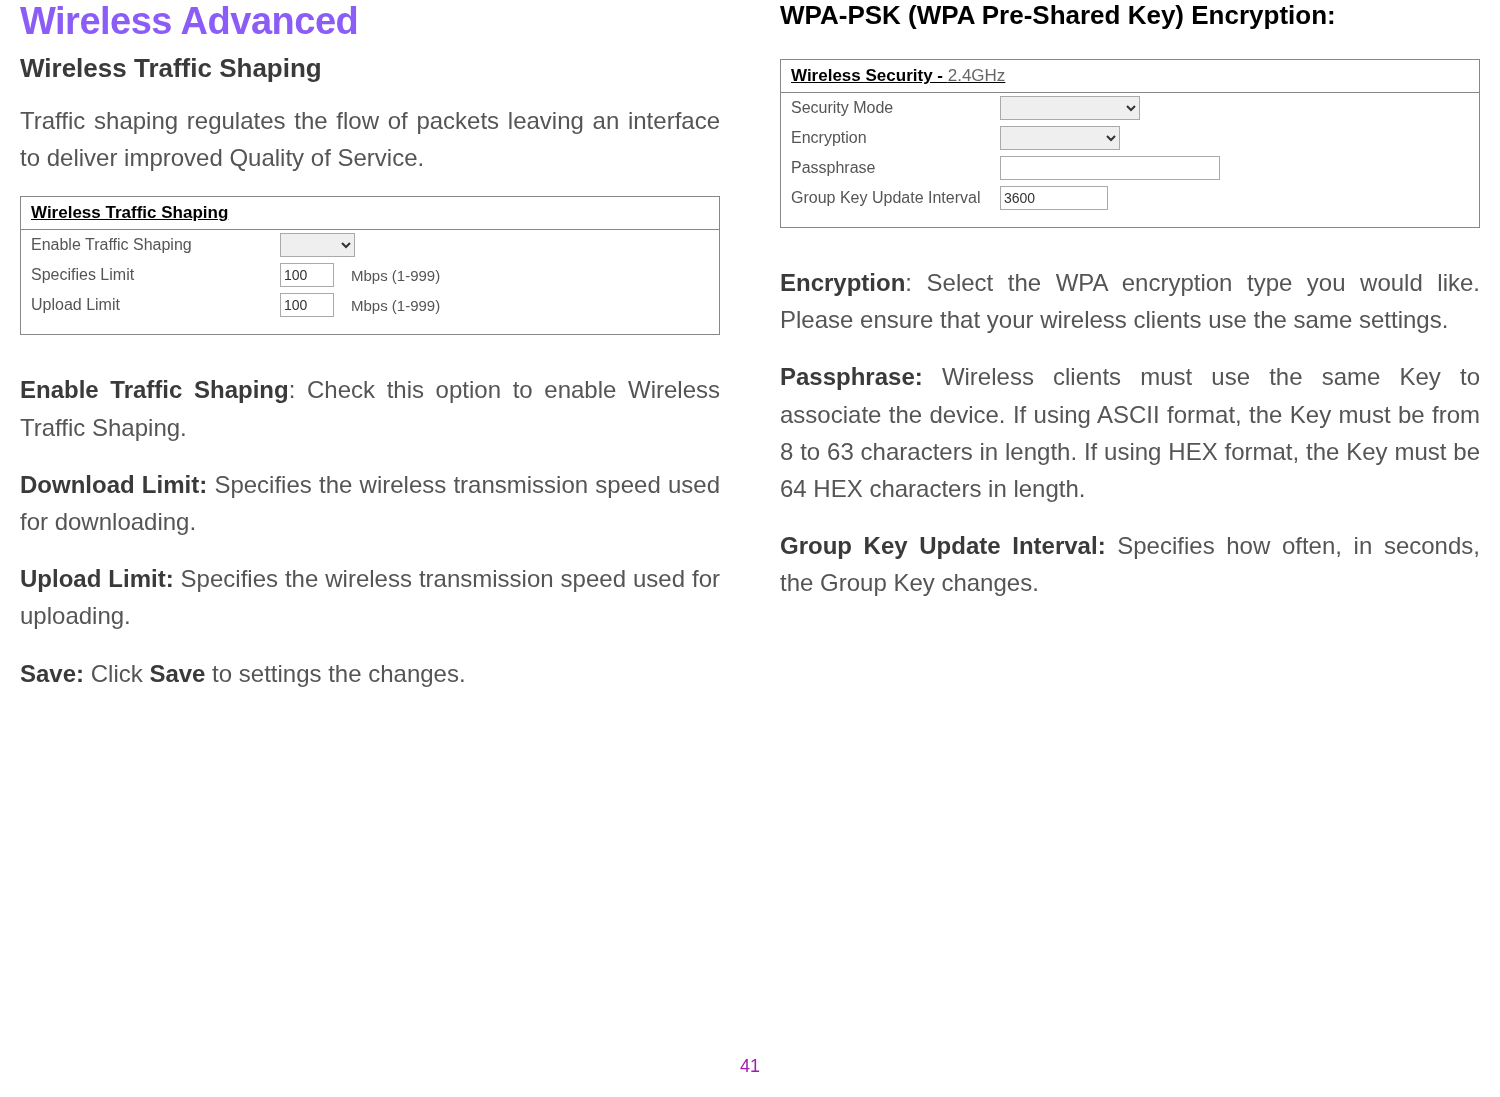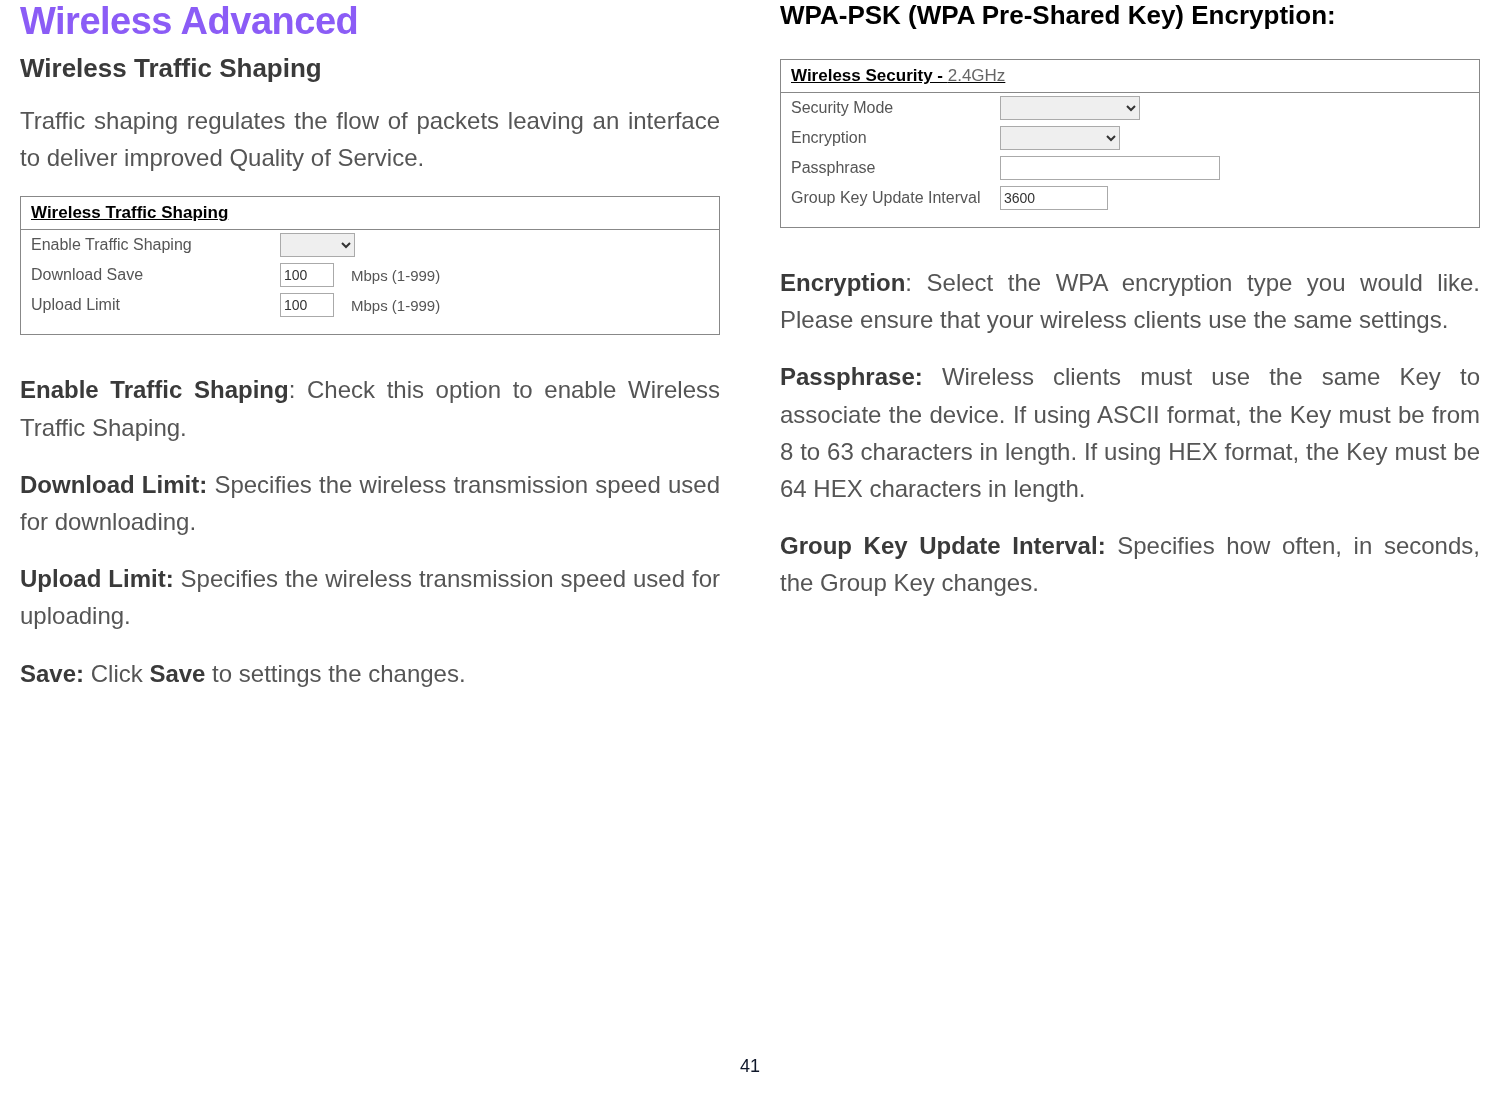--- a/index.html
+++ b/index.html
@@ -108,21 +108,21 @@
   .sel-wide { width: 140px; }
   .sel-mid { width: 120px; }
   .input-pass { width: 220px; }
   .input-num { width: 108px; }
   .page-num {
     position: absolute;
     bottom: 20px;
     left: 0; right: 0;
     text-align: center;
     font-size: 18px;
-    color: #0f172a;
+    color: #a21caf;
   }
 </style>
 </head>
 <body>
 
 <div class="page">
 
   <div class="col">
     <h1>Wireless Advanced</h1>
     <h2>Wireless Traffic Shaping</h2>
@@ -130,21 +130,21 @@
 
     <div class="panel">
       <div class="panel-head">Wireless Traffic Shaping</div>
       <div class="row">
         <span class="label">Enable Traffic Shaping</span>
         <select>
           <option>Disable</option>
         </select>
       </div>
       <div class="row">
-        <span class="label">Download Save</span>
+        <span class="label">Specifies Limit</span>
         <input type="text" class="disabled-input" disabled="" value="100" style="">
         <span class="hint">Mbps (1-999)</span>
       </div>
       <div class="row">
         <span class="label">Upload Limit</span>
         <input type="text" class="disabled-input" disabled="" value="100" style="">
         <span class="hint">Mbps (1-999)</span>
       </div>
     </div>
 

